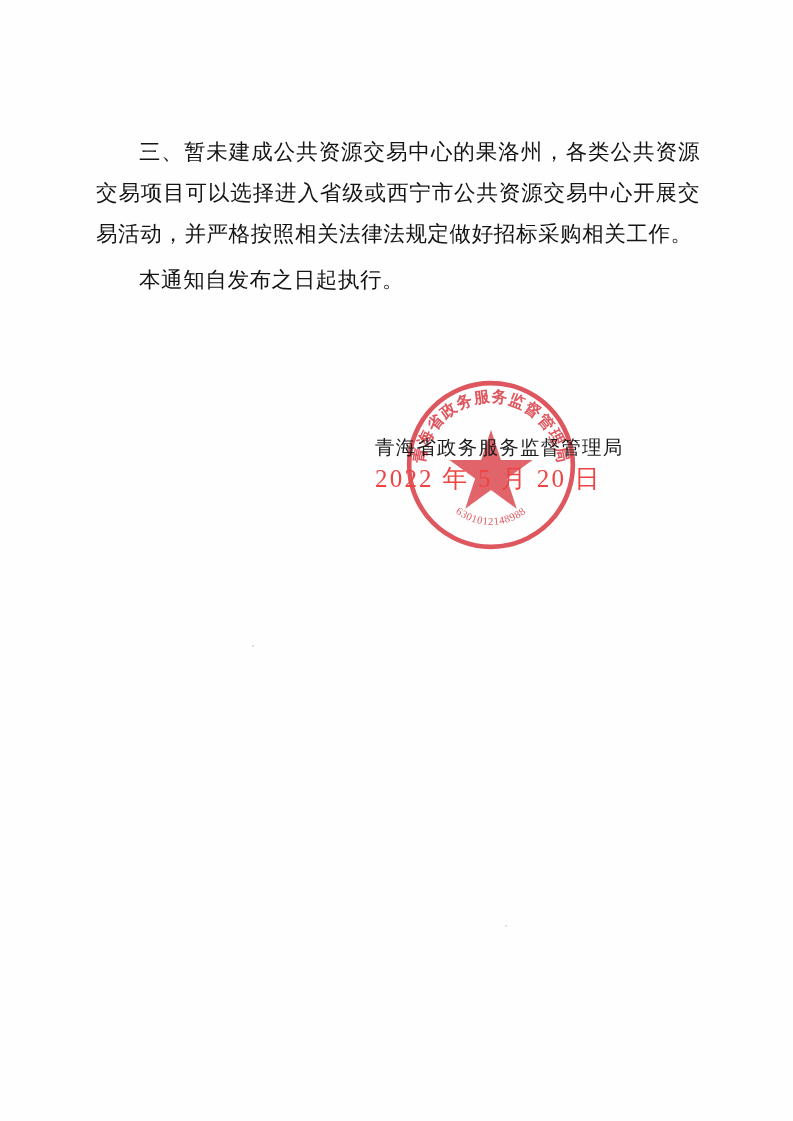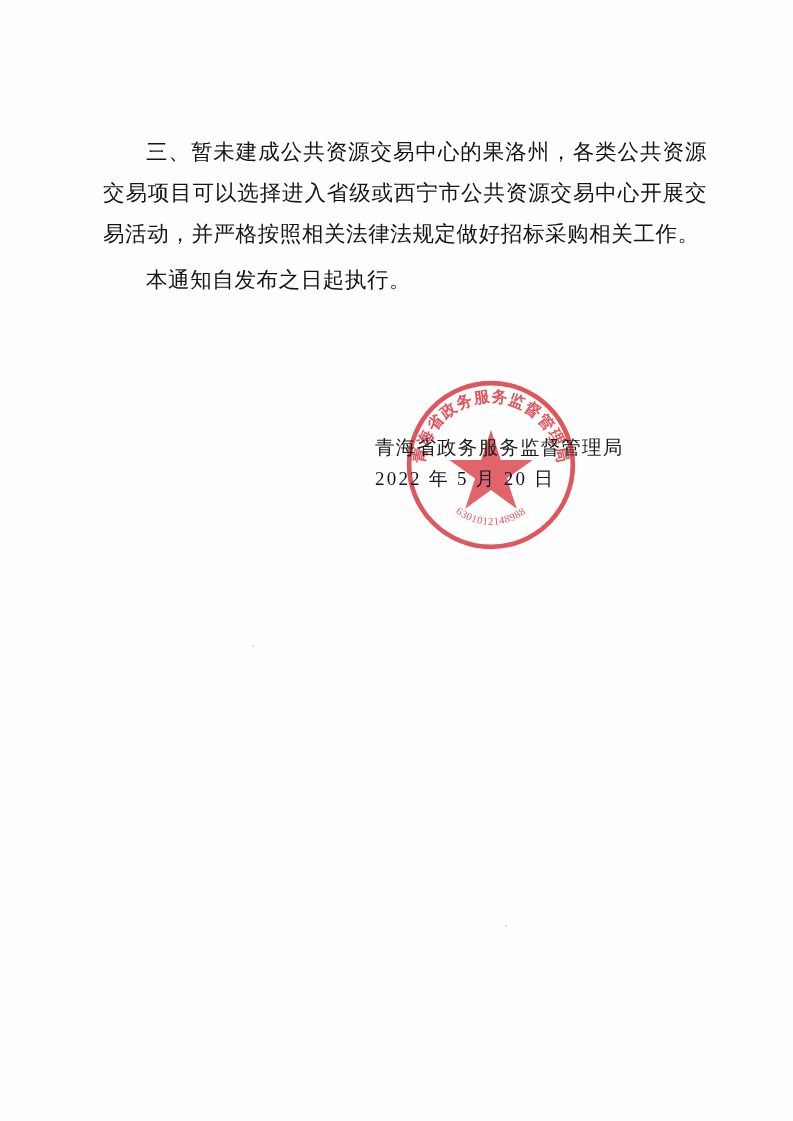--- a/index.html
+++ b/index.html
@@ -20,21 +20,20 @@
     position: absolute;
     inset: 0;
     background: #fefefe;
   }
 
   .doc-body {
     position: absolute;
     left: 96px;
     top: 132px;
     width: 604px;
-    margin-left: 7px;
   }
 
   .para {
     font-size: 21.5px;
     line-height: 41px;
     letter-spacing: 0.6px;
     text-align: justify;
     text-justify: inter-ideograph;
     margin: 0 0 0 0;
     text-indent: 43px;
@@ -56,24 +55,24 @@
 
   .sig-line {
     font-size: 19.5px;
     line-height: 32px;
     letter-spacing: 1.2px;
     color: #1c1c1c;
     white-space: nowrap;
   }
 
   .sig-date {
-    font-size: 19px;
+    font-size: 25px;
     line-height: 30px;
     letter-spacing: 2.2px;
-    color: #0f172a;
+    color: #ef4444;
     font-family: "Liberation Serif", "DejaVu Serif", serif;
     white-space: nowrap;
   }
 
   
   .seal {
     position: absolute;
     left: 398px;
     top: 372px;
     width: 186px;

